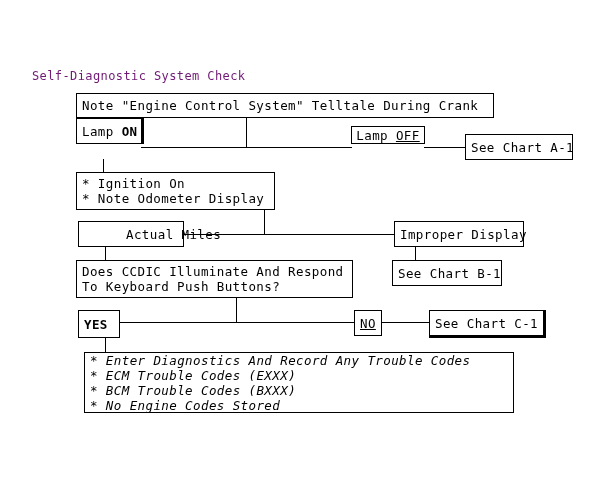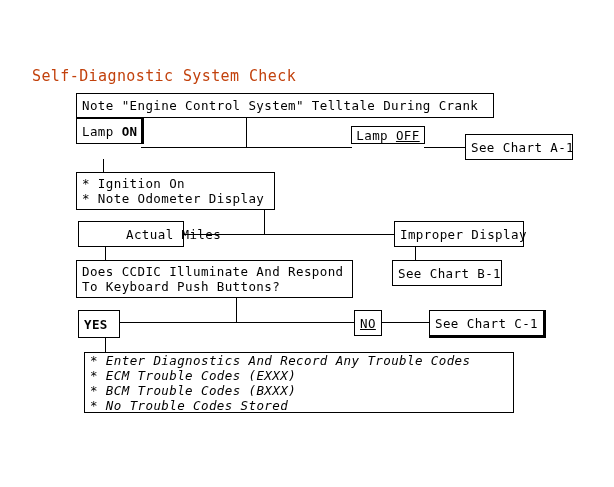--- a/index.html
+++ b/index.html
@@ -14,23 +14,23 @@
     position: relative;
     width: 614px;
     height: 487px;
     background: #ffffff;
     overflow: hidden;
   }
   .title {
     position: absolute;
     left: 32px;
     top: 68px;
-    font-size: 15px;
+    font-size: 12px;
     line-height: 16px;
-    color: #c2410c;
+    color: #701a75;
     letter-spacing: 0.4px;
     white-space: pre;
   }
   .box {
     position: absolute;
     box-sizing: border-box;
     border: 1.4px solid #000000;
     background: #ffffff;
     color: #000000;
     font-size: 12.5px;
@@ -140,16 +140,16 @@
   <div class="box thickedge" style="left:429px; top:310px; width:115px; height:26px;">
     <span class="txt">See Chart C-1</span>
   </div>
 
   <div class="line vline" style="left:105px; top:336px; height:17px;"></div>
 
   <div class="box" style="left:84px; top:352px; width:430px; height:61px;font-style:italic;">
     <span class="txt">* Enter Diagnostics And Record Any Trouble Codes</span>
     <span class="txt">* ECM Trouble Codes (EXXX)</span>
     <span class="txt">* BCM Trouble Codes (BXXX)</span>
-    <span class="txt">* No Trouble Codes Stored</span>
+    <span class="txt">* No Engine Codes Stored</span>
   </div>
 
 </div>
 
 </body></html>

